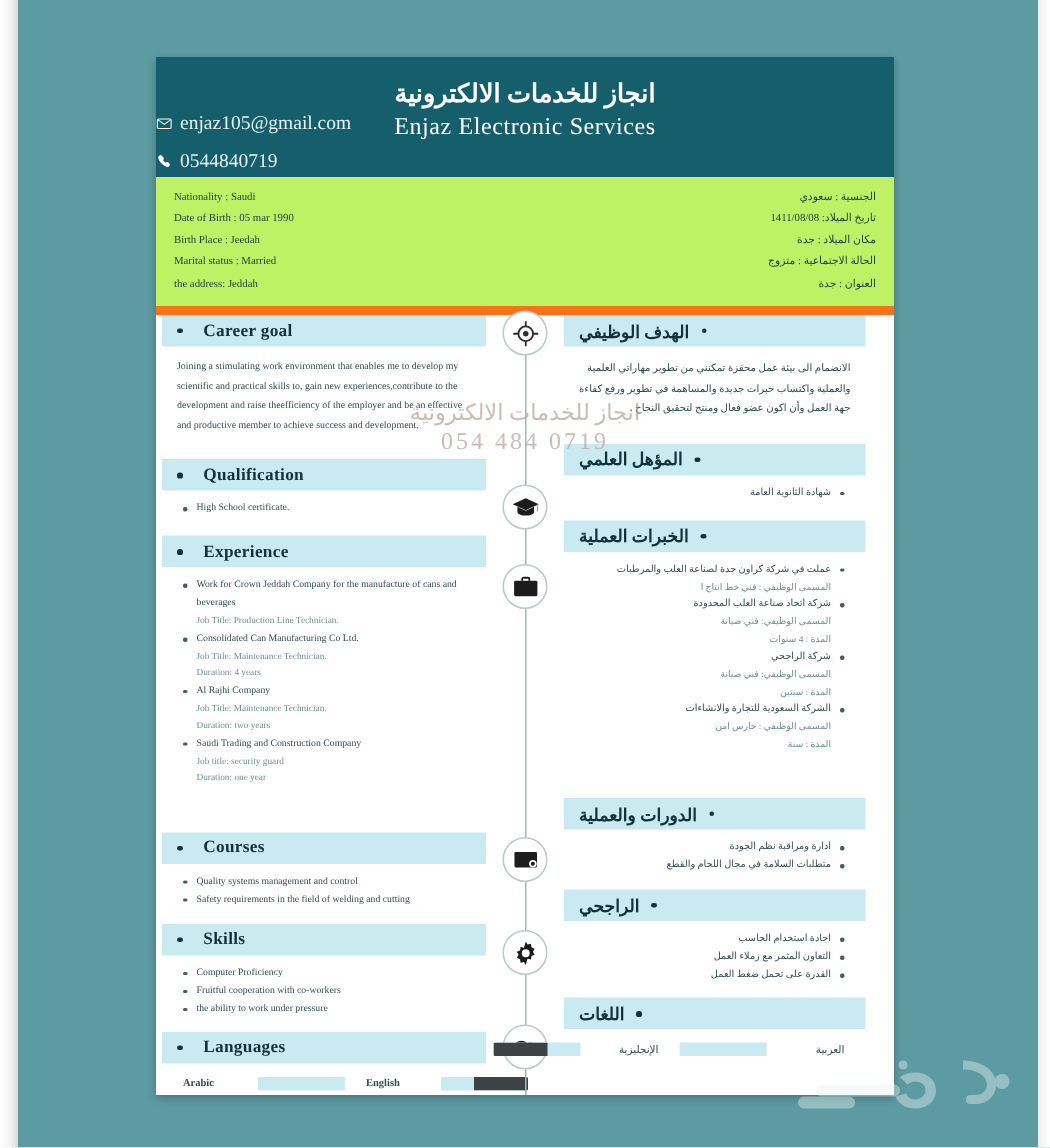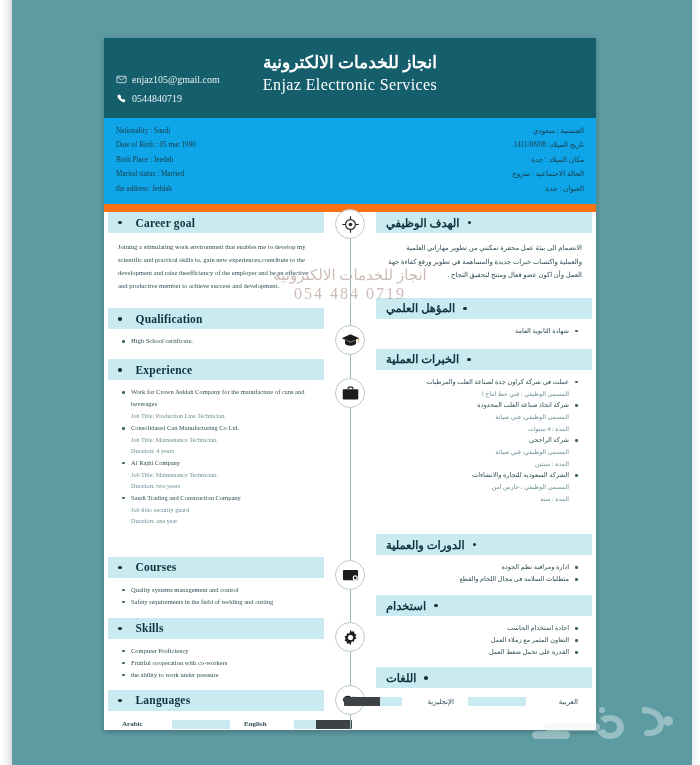--- a/index.html
+++ b/index.html
@@ -46,22 +46,22 @@
   
   .cv-header {
     position: relative;
     height: 80px;
     background: #155e6b;
     color: #ffffff;
     padding: 8px 14px;
   }
   .contact-block {
     position: absolute;
-    left: 12px; top: 32px;
-    font-size: 10px;
+    left: 0; top: 32px;
+    font-size: 13px;
     line-height: 1.9;
     color: #e7f2f4;
   }
   .contact-row { display: flex; align-items: center; gap: 5px; }
   .contact-ico { width: 11px; height: 11px; display:inline-block; flex: 0 0 11px; }
   .contact-ico svg { width: 11px; height: 11px; display:block; }
   .title-block {
     position: absolute;
     left: 0; right: 0; top: 14px;
     text-align: center;
@@ -74,41 +74,41 @@
     margin-bottom: 3px;
   }
   .title-en {
     font-size: 16px;
     font-weight: 400;
     letter-spacing: .4px;
   }
 
   
   .info-strip {
-    background: #0ea5e9;
+    background: #bef264;
     padding: 6px 12px 8px 12px;
     display: flex;
     justify-content: space-between;
     min-height: 78px;
-    border-bottom: 8px solid #f97316;
+    border-bottom: 6px solid #f97316;
   }
   .info-col-en { font-size: 7.2px; line-height: 2.0; color: #1d3b42; text-align: left; }
   .info-col-ar { font-size: 7.2px; line-height: 2.0; color: #1d3b42; direction: rtl; }
 
   
   .cv-body {
     position: relative;
     display: flex;
     height: 534px;
     background: #ffffff;
     gap: 16px;
   }
   .col-en { width: 220px; padding: 0 0 0 4px; }
   .col-mid { width: 52px; position: relative; }
-  .col-ar { width: 220px; padding: 0 4px 0 0; direction: rtl; }
+  .col-ar { width: 220px; padding: 0 19px 0 0; direction: rtl; }
 
   
   .spine {
     position: absolute;
     left: 50%; top: 0; bottom: 0;
     width: 1px;
     margin-left: -0.5px;
     background: #9fb9bd;
   }
   .node {
@@ -470,21 +470,21 @@
         <span class="dot"></span>
         <span class="bar-title-ar">الدورات والعملية</span>
       </div>
       <ul class="bul bul-ar">
         <li>ادارة ومراقبة نظم الجودة</li>
         <li>متطلبات السلامة في مجال اللحام والقطع</li>
       </ul>
 
       <div class="bar bar-ar" style="margin-top:8px">
         <span class="dot"></span>
-        <span class="bar-title-ar">استخدام</span>
+        <span class="bar-title-ar">الراجحي</span>
       </div>
       <ul class="bul bul-ar">
         <li>اجادة استخدام الحاسب</li>
         <li>التعاون المثمر مع زملاء العمل</li>
         <li>القدرة على تحمل ضغط العمل</li>
       </ul>
 
       <div class="bar bar-ar" style="margin-top:7px">
         <span class="dot"></span>
         <span class="bar-title-ar">اللغات</span>

